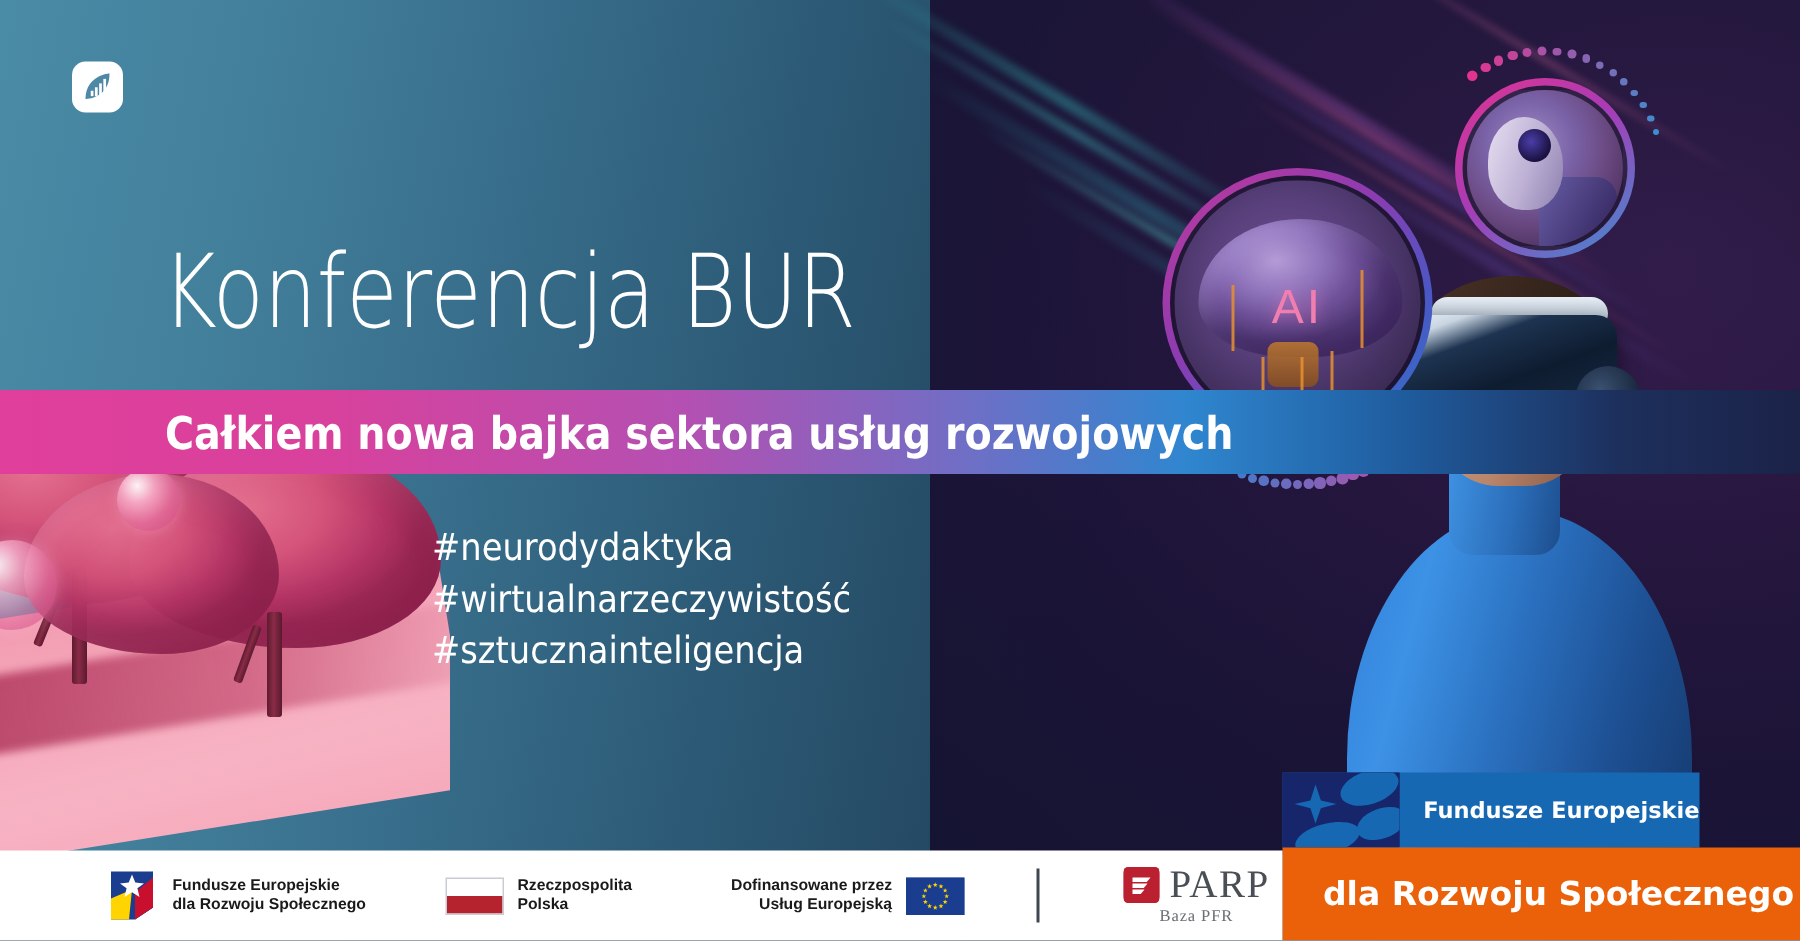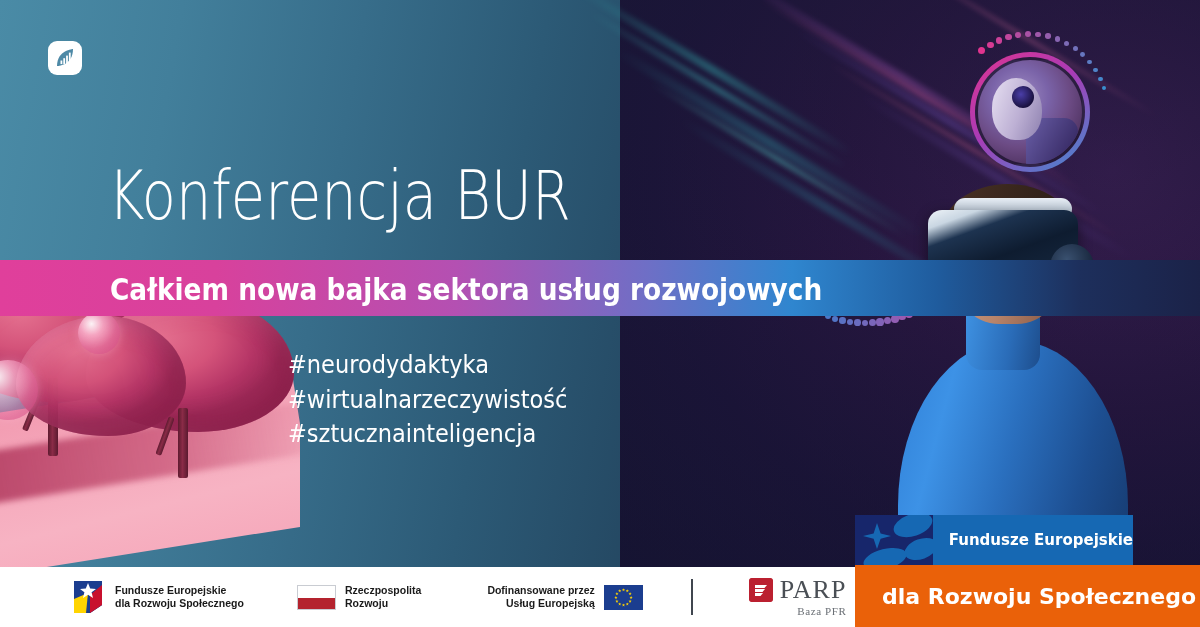--- a/index.html
+++ b/index.html
@@ -104,21 +104,21 @@
 
   
   .footer{position:absolute;left:0;bottom:0;width:855px;height:60px;background:#fff;display:flex;align-items:center;}
   .f-item{display:flex;align-items:center;gap:9px;}
   .f-lines{font-size:10.5px;line-height:1.28;color:#1a1a1a;font-weight:700;font-family:"Liberation Sans",sans-serif;white-space:nowrap;}
   .f-lines.right{text-align:right;}
   .flag-pl{width:39px;height:25px;border:1px solid #c9ccd2;box-sizing:border-box;
     background:linear-gradient(180deg,#fff 0 50%,#b4232e 50% 100%);}
   .flag-eu{width:39px;height:25px;background:#1b3d8f;position:relative;}
   .divider{width:2px;height:36px;background:#40464f;}
-  .parp{display:flex;flex-direction:column;align-items:flex-end;}
+  .parp{display:flex;flex-direction:column;align-items:center;}
   .parp-row{display:flex;align-items:center;gap:7px;}
   .parp-mark{width:24px;height:24px;border-radius:4px;background:#bb2030;position:relative;}
   .parp-name{font-family:"Liberation Serif",serif;font-size:26px;color:#4a4f55;letter-spacing:1px;line-height:1;}
   .parp-sub{font-family:"Liberation Serif",serif;font-size:11px;color:#6a6f75;letter-spacing:.6px;margin-top:2px;}
 
   .fe-badge{position:absolute;left:855px;top:515px;width:278px;height:50px;display:flex;align-items:center;
     background:#1668b3;}
   .fe-badge-art{width:80px;height:50px;background:#17266b;position:relative;overflow:hidden;}
   .fe-badge-text{color:#fff;font-size:15px;font-weight:700;padding-left:16px;white-space:nowrap;
     font-family:"DejaVu Sans",sans-serif;}
@@ -175,20 +175,32 @@
   <div class="vr-person">
     <div class="vr-body"></div>
     <div class="vr-neck"></div>
     <div class="vr-hair"></div>
     <div class="vr-head"></div>
     <div class="vr-strap"></div>
     <div class="vr-goggles"></div>
     <div class="vr-cup"></div>
   </div>
 
+  <div class="circle-ai">
+    <div class="circle-ai-in">
+      <div class="brain"></div>
+      <div class="brain-stem"></div>
+      <div class="circuit" style="left:58px;top:118px;width:2px;height:34px;"></div>
+      <div class="circuit" style="left:84px;top:118px;width:2px;height:42px;"></div>
+      <div class="circuit" style="left:104px;top:114px;width:2px;height:30px;"></div>
+      <div class="circuit" style="left:124px;top:60px;width:2px;height:52px;"></div>
+      <div class="circuit" style="left:38px;top:70px;width:2px;height:44px;"></div>
+      <div class="ai-label">AI</div>
+    </div>
+  </div>
 
   <div class="circle-robot">
     <div class="circle-robot-in">
       <div class="rb-body"></div>
       <div class="rb-head"></div>
       <div class="rb-eye"></div>
     </div>
   </div>
 
   <div class="dot-arc" id="arc-top" style="left: 0px; top: 0px; width: 1200px; height: 627px;">
@@ -285,21 +297,21 @@
       <div class="f-lines">
         <div>Fundusze Europejskie</div>
         <div>dla Rozwoju Społecznego</div>
       </div>
     </div>
 
     <div class="f-item" style="margin-left:53px;">
       <div class="flag-pl"></div>
       <div class="f-lines">
         <div>Rzeczpospolita</div>
-        <div>Rozwoju</div>
+        <div>Polska</div>
       </div>
     </div>
 
     <div class="f-item" style="margin-left:66px;">
       <div class="f-lines right">
         <div>Dofinansowane przez</div>
         <div>Usług Europejską</div>
       </div>
       <div class="flag-eu">
         <svg width="39" height="25" viewBox="0 0 39 25">

